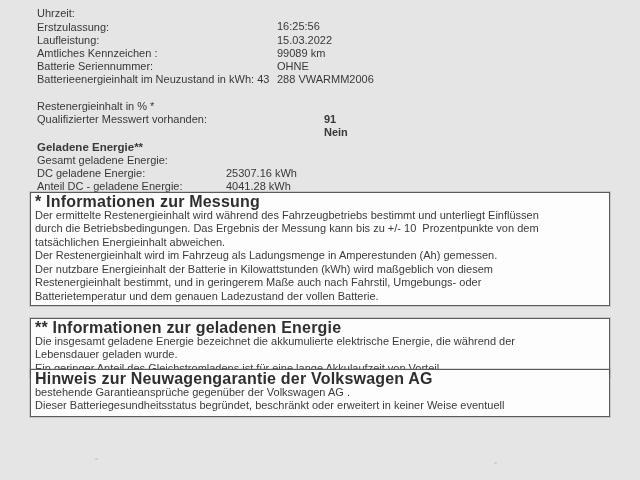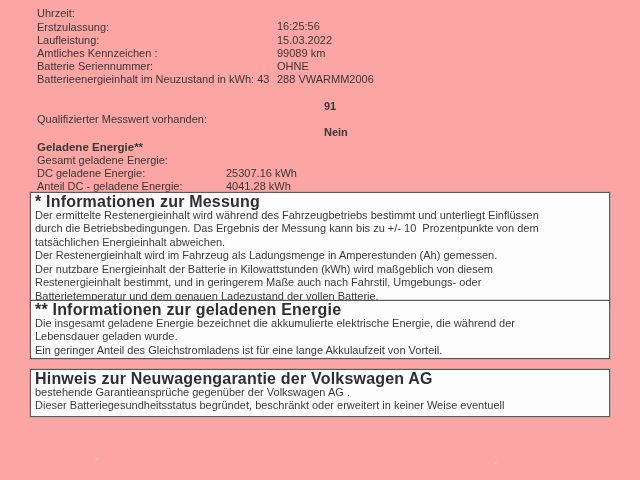--- a/index.html
+++ b/index.html
@@ -5,21 +5,21 @@
   html, body { margin: 0; padding: 0; }
   body {
     width: 640px; height: 480px;
     background: #ffffff;
     font-family: "Liberation Sans", "DejaVu Sans", sans-serif;
     overflow: hidden;
   }
   .page {
     position: relative;
     width: 640px; height: 480px;
-    background: #fca5a5;
+    background: #e5e5e5;
     color: #383838;
     filter: blur(0.25px);
   }
   .row { position: absolute; left: 0; width: 640px; height: 13px; font-size: 11px; line-height: 13px; white-space: pre; }
   .lbl { position: absolute; left: 37px; }
   .val { position: absolute; left: 277px; }
   .val2 { position: absolute; left: 318px; font-weight: bold; margin-left: 6px; }
   .valt { position: absolute; left: 197px; margin-left: 29px; }
   .vali { position: absolute; left: 187px; }
 
@@ -46,21 +46,21 @@
   .box {
     position: absolute;
     left: 30px;
     width: 571px;
     border: 1.5px solid #5a5a5a;
     box-shadow: 0 0 0 1px rgba(130,130,130,0.28);
     background: #fdfdfd;
     padding: 2px 3px 0 4px;
   }
   .box1 { top: 192px; height: 110px; }
-  .box2 { top: 300px; height: 55px; }
+  .box2 { top: 318px; height: 55px; }
   .box3 { top: 369px; height: 44px; }
   .box-heading {
     font-size: 16px; font-weight: bold; line-height: 13.5px;
     letter-spacing: 0.2px; white-space: pre; color: #2f2f2f;
   }
   .box-line {
     font-size: 11px; line-height: 13.5px; white-space: pre; color: #3a3a3a;
   }
 
   
@@ -94,20 +94,21 @@
       <span class="lbl">Batterie Seriennummer:</span>
       <span class="val">288 VWARMM2006</span>
     </div>
     <div class="row r-neuzust">
       <span class="lbl"><span>Batterieenergieinhalt im Neuzustand in kWh: </span><span class="inlineval">43</span></span>
     </div>
   </div>
 
   <div>
     <div class="row r-resten">
+      <span class="lbl">Restenergieinhalt in % *</span>
       <span class="val2">91</span>
     </div>
     <div class="row r-qualif">
       <span class="lbl">Qualifizierter Messwert vorhanden:</span>
       <span class="val2">Nein</span>
     </div>
   </div>
 
   <div>
     <div class="row r-geh">

